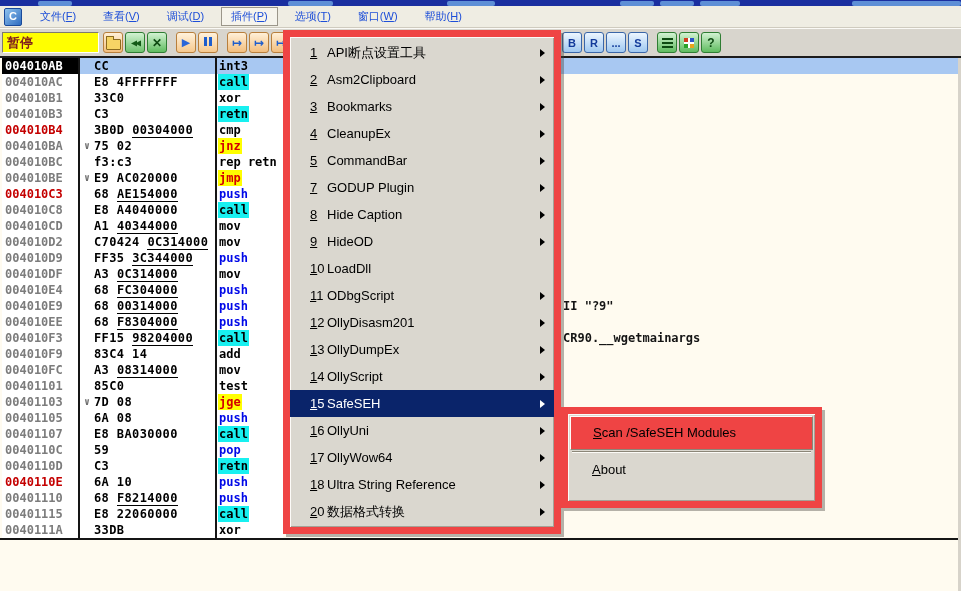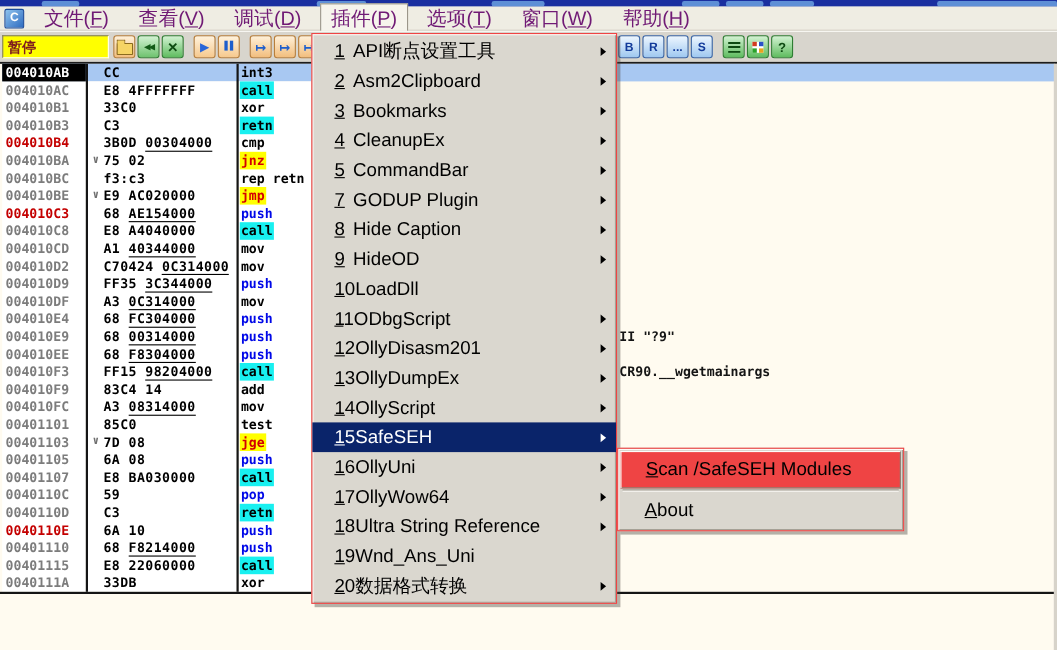--- a/index.html
+++ b/index.html
@@ -10,21 +10,21 @@
   
   .titlebar{position:absolute;left:0;top:0;width:961px;height:6px;background:#1A2FA0;z-index:5}
   .titlebar i{position:absolute;top:1px;height:5px;background:#5E8FD6;border-radius:2px}
 
   
   .menubar{position:absolute;left:0;top:6px;width:961px;height:22px;background:#EFEDE3;
            display:flex;align-items:center;border-bottom:1px solid #CFCBBF;box-sizing:border-box;z-index:5}
   .appicon{width:16px;height:16px;margin:0 8px 0 4px;flex:0 0 16px;
            background:linear-gradient(135deg,#8FC3EE,#2E6CC0);border:1px solid #1A4A9A;color:#fff;
            font:bold 11px/14px "Liberation Sans",sans-serif;text-align:center;border-radius:2px}
-  .mb-item{padding:2px 10px;margin-right:7px;font-size:18px;color:#701a75;white-space:nowrap}
+  .mb-item{padding:2px 10px;margin-right:7px;font-size:11px;color:#1d4ed8;white-space:nowrap}
   .mb-item.open{border:1px solid #9B968A;background:#F6F4EC;padding:1px 9px}
 
   
   .toolbar{position:absolute;left:0;top:28px;width:961px;height:28px;background:#D8D5CD;
            border-top:1px solid #FBFAF6;box-sizing:border-box;z-index:5}
   .status{position:absolute;left:2px;top:3px;width:97px;height:21px;background:#FFFF00;
           border:1px solid;border-color:#7E7A6E #FFFFFF #FFFFFF #7E7A6E;color:#7f1d1d;
           font:bold 13px/19px "Liberation Sans",sans-serif;padding-left:4px;box-sizing:border-box}
   .tb-btn{position:absolute;top:3px;width:20px;height:21px;border-radius:3px;display:flex;
           align-items:center;justify-content:center;box-sizing:border-box;border:1px solid;cursor:default}
@@ -66,33 +66,33 @@
   .drow .g{position:absolute;left:80px;width:14px;color:#6F6F6F;font-size:10px;text-align:center}
   .drow .h{position:absolute;left:94px;color:#000;letter-spacing:.4px}
   .drow .h u{text-decoration:none;border-bottom:1px solid #000}
   .drow .m{position:absolute;left:218px;color:#000;padding:0 1px}
   .drow .m.push{color:#0008E8}
   .drow .m.callret{background:#18F0F0}
   .drow .m.jump{background:#FFFF00;color:#D40000}
   .comment{position:absolute;left:563px;font:bold 12px/16px "DejaVu Sans Mono",monospace;color:#151515}
 
   
-  .popup{position:absolute;background:#DAD7CF;border:1px solid #ef4444;
+  .popup{position:absolute;background:#DAD7CF;border:7px solid #ef4444;
          box-shadow:inset 1px 1px 0 #FCFBF8,inset -1px -1px 0 #A5A196,3px 3px 0 rgba(70,68,60,.4);
-         box-sizing:border-box;font-size:17px;z-index:50}
+         box-sizing:border-box;font-size:13px;z-index:50}
   .plugin-menu{left:283px;top:30px;width:278px;padding:2px 0}
   .pm-item{position:relative;height:27px;line-height:27px;padding-left:20px;color:#000;white-space:nowrap}
   .pm-item .pm-num{display:inline-block;min-width:17px}
   .pm-item.sel{background:#0A246A;color:#FFF}
   .pm-arrow{position:absolute;right:9px;top:50%;margin-top:-4px;width:0;height:0;
             border-left:5px solid #000;border-top:4px solid transparent;border-bottom:4px solid transparent}
   .pm-item.sel .pm-arrow{border-left-color:#FFF}
 
   .safeseh-submenu{left:561px;top:407px;width:261px;padding:2px}
-  .sm-item{position:relative;height:32px;line-height:32px;padding-left:22px;color:#000;white-space:nowrap}
+  .sm-item{position:relative;height:45px;line-height:32px;padding-left:22px;color:#000;white-space:nowrap}
   .sm-item.hot{border:1px solid;border-color:#FDFCF8 #8B8678 #8B8678 #FDFCF8;background:#ef4444;
                height:34px;line-height:32px;box-sizing:border-box}
   .sm-sep{height:0;border-top:1px solid #8B8678;border-bottom:1px solid #FCFBF7;margin:1px 2px}
 </style>
 </head>
 <body>
 
 <div class="titlebar">
   <i style="left:38px;width:34px"></i>
   <i style="left:288px;width:45px"></i>
@@ -215,21 +215,20 @@
     <div class="pm-item"><span class="pm-num"><u>9</u></span><span>HideOD</span><span class="pm-arrow"></span></div>
     <div class="pm-item"><span class="pm-num"><u>1</u>0</span><span>LoadDll</span></div>
     <div class="pm-item"><span class="pm-num"><u>1</u>1</span><span>ODbgScript</span><span class="pm-arrow"></span></div>
     <div class="pm-item"><span class="pm-num"><u>1</u>2</span><span>OllyDisasm201</span><span class="pm-arrow"></span></div>
     <div class="pm-item"><span class="pm-num"><u>1</u>3</span><span>OllyDumpEx</span><span class="pm-arrow"></span></div>
     <div class="pm-item"><span class="pm-num"><u>1</u>4</span><span>OllyScript</span><span class="pm-arrow"></span></div>
     <div class="pm-item sel"><span class="pm-num"><u>1</u>5</span><span>SafeSEH</span><span class="pm-arrow"></span></div>
     <div class="pm-item"><span class="pm-num"><u>1</u>6</span><span>OllyUni</span><span class="pm-arrow"></span></div>
     <div class="pm-item"><span class="pm-num"><u>1</u>7</span><span>OllyWow64</span><span class="pm-arrow"></span></div>
     <div class="pm-item"><span class="pm-num"><u>1</u>8</span><span>Ultra String Reference</span><span class="pm-arrow"></span></div>
-    <div class="pm-item"><span class="pm-num"><u>1</u>9</span><span>Wnd_Ans_Uni</span></div>
     <div class="pm-item"><span class="pm-num"><u>2</u>0</span><span>数据格式转换</span><span class="pm-arrow"></span></div>
   </div>
 
 <div class="popup safeseh-submenu" id="smenu">
     <div class="sm-item hot"><u>S</u>can /SafeSEH Modules</div>
     <div class="sm-sep"></div>
     <div class="sm-item"><u>A</u>bout</div>
   </div>
 
 </body></html>

